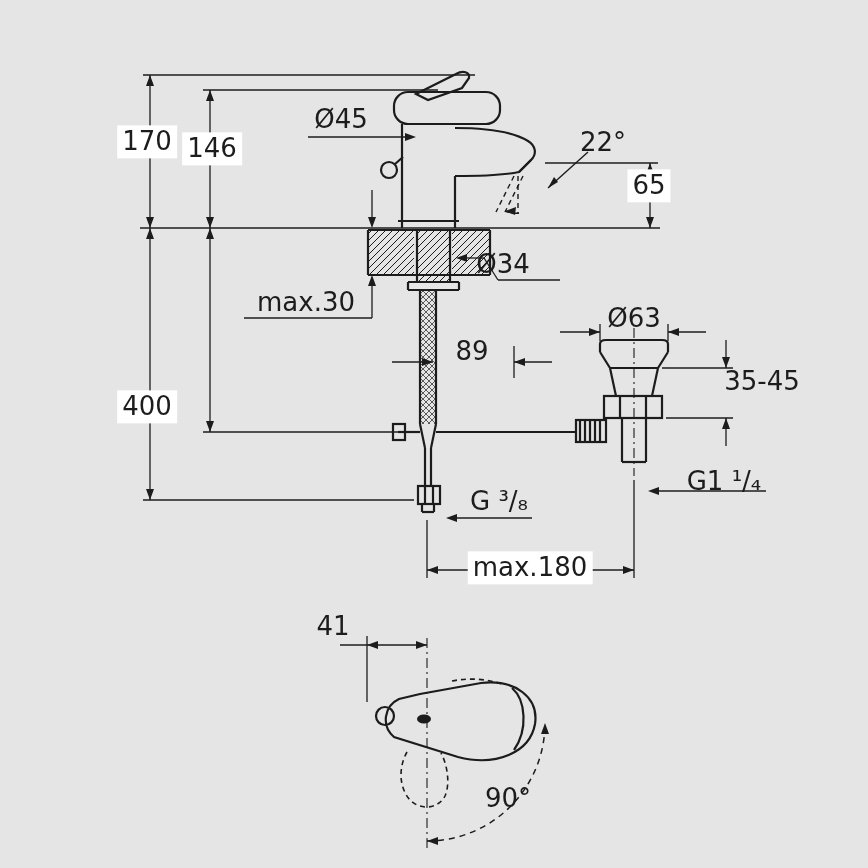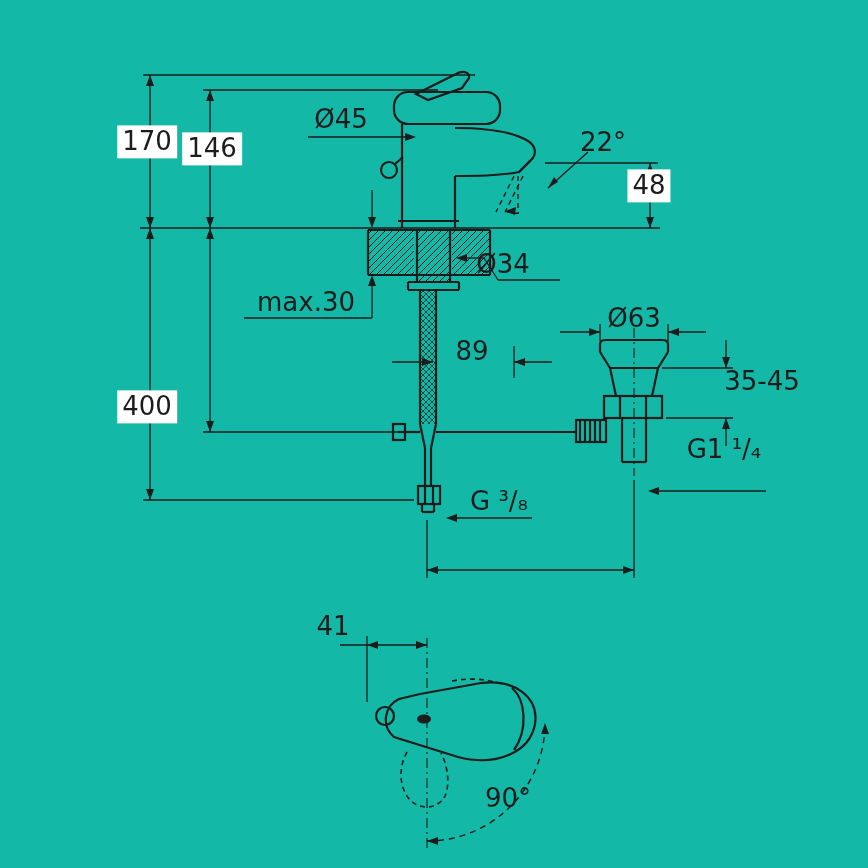--- a/index.html
+++ b/index.html
@@ -1,16 +1,16 @@
 <!DOCTYPE html>
 <html><head>
 <meta charset="utf-8">
 <style>
   html,body{margin:0;padding:0;background:#ffffff;}
-  .drawing{position:relative;width:868px;height:868px;background:#14b8a6;
+  .drawing{position:relative;width:868px;height:868px;background:#e5e5e5;
            font-family:"DejaVu Sans","Liberation Sans",sans-serif;color:#1c1c1c;overflow:hidden;}
   .drawing svg{position:absolute;left:0;top:0;}
   .lbl{position:absolute;transform:translate(-50%,-50%);font-size:26px;line-height:1.28;
        white-space:pre;text-align:center;color:#1c1c1c;}
   .bg{background:#ffffff;padding:0 5px;}
 </style>
 </head>
 <body>
 
 <div class="drawing">
@@ -196,25 +196,26 @@
     <path d="M 407 752 C 398 768 399 789 411 801 C 422 811 439 808 445 796 C 450 785 448 766 441 753" stroke-width="1.6" stroke-dasharray="5 4"></path>
 
     <path d="M 427 841 A 118 118 0 0 0 545 723" stroke-width="1.5" stroke-dasharray="6 5"></path>
   </g>
 </svg>
 
   <div class="lbl bg" style="left:147px;top:142px">170</div>
   <div class="lbl bg" style="left:212px;top:149px">146</div>
   <div class="lbl" style="left:341px;top:120px">Ø45</div>
   <div class="lbl" style="left:603px;top:143px">22°</div>
-  <div class="lbl bg" style="left:649px;top:186px">48</div>
+  <div class="lbl bg" style="left:649px;top:186px">65</div>
   <div class="lbl" style="left:306px;top:303px">max.30</div>
   <div class="lbl" style="left:503px;top:265px">Ø34</div>
   <div class="lbl bg" style="left:147px;top:407px">400</div>
   <div class="lbl" style="left:472px;top:352px">89</div>
   <div class="lbl" style="left:634px;top:319px">Ø63</div>
   <div class="lbl" style="left:762px;top:382px">35-45</div>
   <div class="lbl" style="left:499px;top:502px">G ³/₈</div>
-  <div class="lbl" style="left:724px;top:450px">G1 ¹/₄</div>
+  <div class="lbl" style="left:724px;top:482px">G1 ¹/₄</div>
+  <div class="lbl bg" style="left:530px;top:568px">max.180</div>
   <div class="lbl" style="left:333px;top:627px">41</div>
   <div class="lbl" style="left:508px;top:799px">90°</div>
 
 </div>
 
 </body></html>

